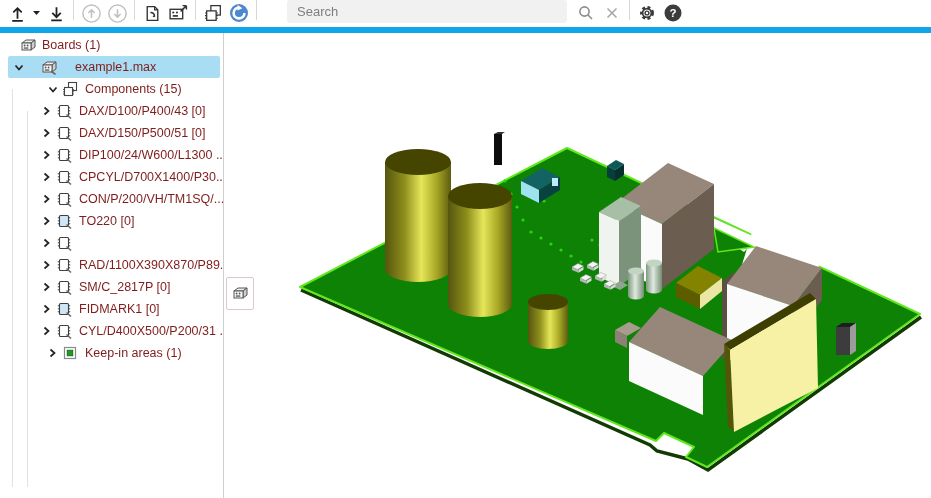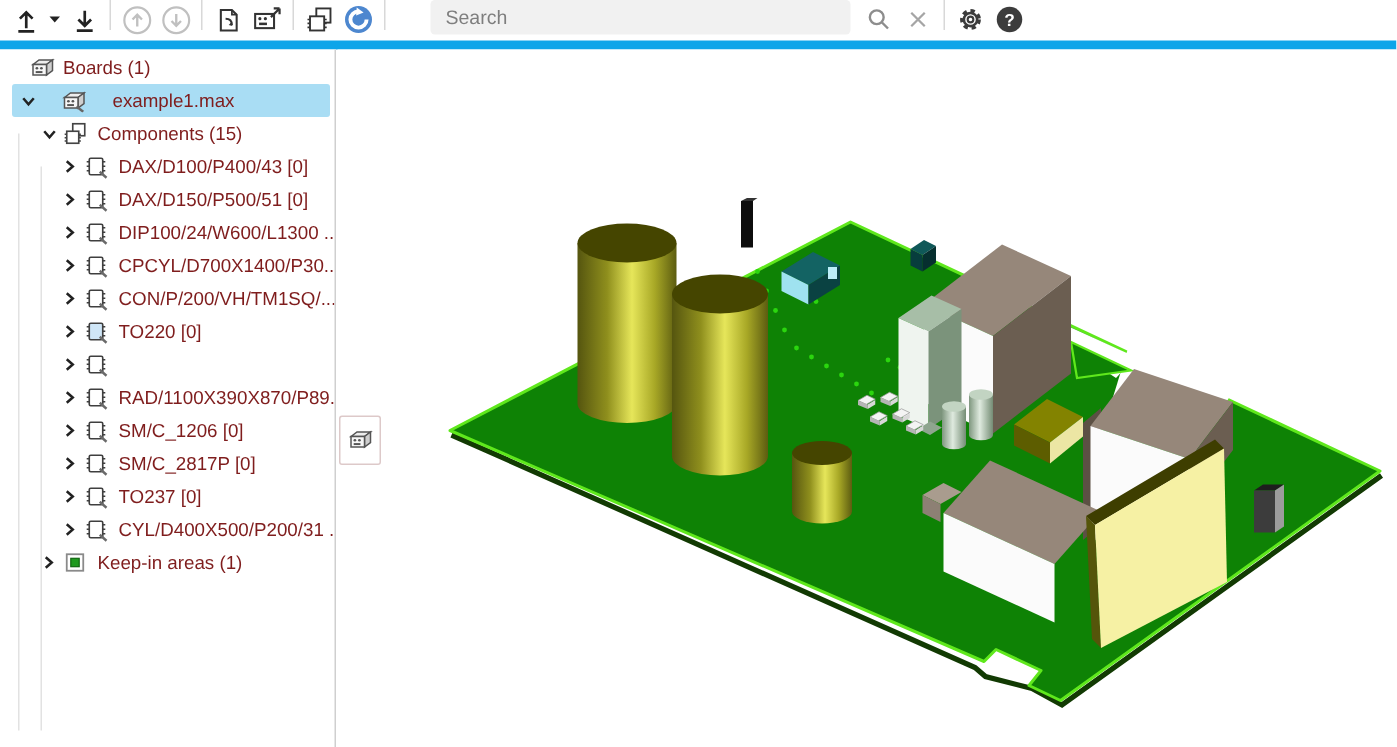--- a/index.html
+++ b/index.html
@@ -34,21 +34,21 @@
   .guide{position:absolute;width:1px;background:#e2e2e2;}
   .row{
     position:relative;height:22px;display:flex;align-items:center;
     font-size:12.5px;color:#7f1d1d;white-space:nowrap;cursor:default;
   }
   .row .chev{width:10px;height:10px;display:flex;align-items:center;margin-right:4px;flex:0 0 auto;}
   .row .ticon{width:18px;height:16px;display:flex;align-items:center;margin-right:5px;flex:0 0 auto;}
   .row .lbl{overflow:hidden;text-overflow:clip;}
   .lvl0{padding-left:5px;}
   .lvl1{padding-left:14px;}
-  .lvl2{padding-left:28px;}
+  .lvl2{padding-left:28px;margin-left:20px;}
   .lvl3{padding-left:42px;}
   .row.selected{border-radius:2px;margin:0 3px 0 8px;gap:12px;}
   .row.selected.lvl1{padding-left:6px;}
   
   #panel-handle{
     position:absolute;left:226px;top:277px;width:26px;height:31px;z-index:3;
     background:#ffffff;border:1px solid #ddc9c9;border-radius:2px;
     display:flex;align-items:center;justify-content:center;cursor:pointer;
   }
   
@@ -326,70 +326,55 @@
     <span class="ticon">
           <svg width="17" height="17" viewBox="0 0 17 17">
     <rect x="3.5" y="2.5" width="9" height="11" rx="1" fill="#ffffff" stroke="#3f3f3f" stroke-width="1.1"></rect>
     <path d="M3.5 4.8 h-1.7 M3.5 7.8 h-1.7 M3.5 10.8 h-1.7 M12.5 4.8 h1.7 M12.5 7.8 h1.7 M12.5 10.8 h1.7" stroke="#3f3f3f" stroke-width="1"></path>
     <path d="M10.5 11.5 l4.5 4" stroke="#6a6a6a" stroke-width="1.6"></path>
           </svg>
         </span>
     <span class="lbl">RAD/1100X390X870/P89...</span>
   </div>
 
-  <div class="row lvl3">
-    <span class="chev">
-          <svg width="9" height="10" viewBox="0 0 9 10">
-            <path d="M2.5 1.5 L6.5 5 L2.5 8.5" fill="none" stroke="#222" stroke-width="1.7"></path>
-          </svg>
-        </span>
-    <span class="ticon">
-          <svg width="17" height="17" viewBox="0 0 17 17">
-    <rect x="3.5" y="2.5" width="9" height="11" rx="1" fill="#ffffff" stroke="#3f3f3f" stroke-width="1.1"></rect>
-    <path d="M3.5 4.8 h-1.7 M3.5 7.8 h-1.7 M3.5 10.8 h-1.7 M12.5 4.8 h1.7 M12.5 7.8 h1.7 M12.5 10.8 h1.7" stroke="#3f3f3f" stroke-width="1"></path>
-    <path d="M10.5 11.5 l4.5 4" stroke="#6a6a6a" stroke-width="1.6"></path>
-          </svg>
-        </span>
-    <span class="lbl">SM/C_1206 [0]</span>
-  </div>
 
   <div class="row lvl3">
     <span class="chev">
           <svg width="9" height="10" viewBox="0 0 9 10">
             <path d="M2.5 1.5 L6.5 5 L2.5 8.5" fill="none" stroke="#222" stroke-width="1.7"></path>
           </svg>
         </span>
     <span class="ticon">
           <svg width="17" height="17" viewBox="0 0 17 17">
     <rect x="3.5" y="2.5" width="9" height="11" rx="1" fill="#ffffff" stroke="#3f3f3f" stroke-width="1.1"></rect>
     <path d="M3.5 4.8 h-1.7 M3.5 7.8 h-1.7 M3.5 10.8 h-1.7 M12.5 4.8 h1.7 M12.5 7.8 h1.7 M12.5 10.8 h1.7" stroke="#3f3f3f" stroke-width="1"></path>
     <path d="M10.5 11.5 l4.5 4" stroke="#6a6a6a" stroke-width="1.6"></path>
           </svg>
         </span>
     <span class="lbl">SM/C_2817P [0]</span>
   </div>
 
 
-
-
-  <div class="row lvl3">
-    <span class="chev">
-          <svg width="9" height="10" viewBox="0 0 9 10">
-            <path d="M2.5 1.5 L6.5 5 L2.5 8.5" fill="none" stroke="#222" stroke-width="1.7"></path>
-          </svg>
-        </span>
-    <span class="ticon">
-          <svg width="17" height="17" viewBox="0 0 17 17">
-    <rect x="3.5" y="2.5" width="9" height="11" rx="1" fill="#ffffff" stroke="#3f3f3f" stroke-width="1.1"></rect>
-    <path d="M3.5 4.8 h-1.7 M3.5 7.8 h-1.7 M3.5 10.8 h-1.7 M12.5 4.8 h1.7 M12.5 7.8 h1.7 M12.5 10.8 h1.7" stroke="#3f3f3f" stroke-width="1"></path>
-    <path d="M10.5 11.5 l4.5 4" stroke="#6a6a6a" stroke-width="1.6"></path>
-          </svg>
-        </span>
-    <span class="lbl">TO237 [0]</span>
-  </div>
+  <div class="row lvl3">
+    <span class="chev">
+          <svg width="9" height="10" viewBox="0 0 9 10">
+            <path d="M2.5 1.5 L6.5 5 L2.5 8.5" fill="none" stroke="#222" stroke-width="1.7"></path>
+          </svg>
+        </span>
+    <span class="ticon">
+          <svg width="17" height="17" viewBox="0 0 17 17">
+    <rect x="3.5" y="2.5" width="9" height="11" rx="1" fill="#cfe6f7" stroke="#3f3f3f" stroke-width="1.1"></rect>
+    <path d="M3.5 4.8 h-1.7 M3.5 7.8 h-1.7 M3.5 10.8 h-1.7 M12.5 4.8 h1.7 M12.5 7.8 h1.7 M12.5 10.8 h1.7" stroke="#3f3f3f" stroke-width="1"></path>
+    <path d="M10.5 11.5 l4.5 4" stroke="#6a6a6a" stroke-width="1.6"></path>
+          </svg>
+        </span>
+    <span class="lbl">FIDMARK1 [0]</span>
+  </div>
+
+
 
   <div class="row lvl3">
     <span class="chev">
           <svg width="9" height="10" viewBox="0 0 9 10">
             <path d="M2.5 1.5 L6.5 5 L2.5 8.5" fill="none" stroke="#222" stroke-width="1.7"></path>
           </svg>
         </span>
     <span class="ticon">
           <svg width="17" height="17" viewBox="0 0 17 17">
     <rect x="3.5" y="2.5" width="9" height="11" rx="1" fill="#ffffff" stroke="#3f3f3f" stroke-width="1.1"></rect>

